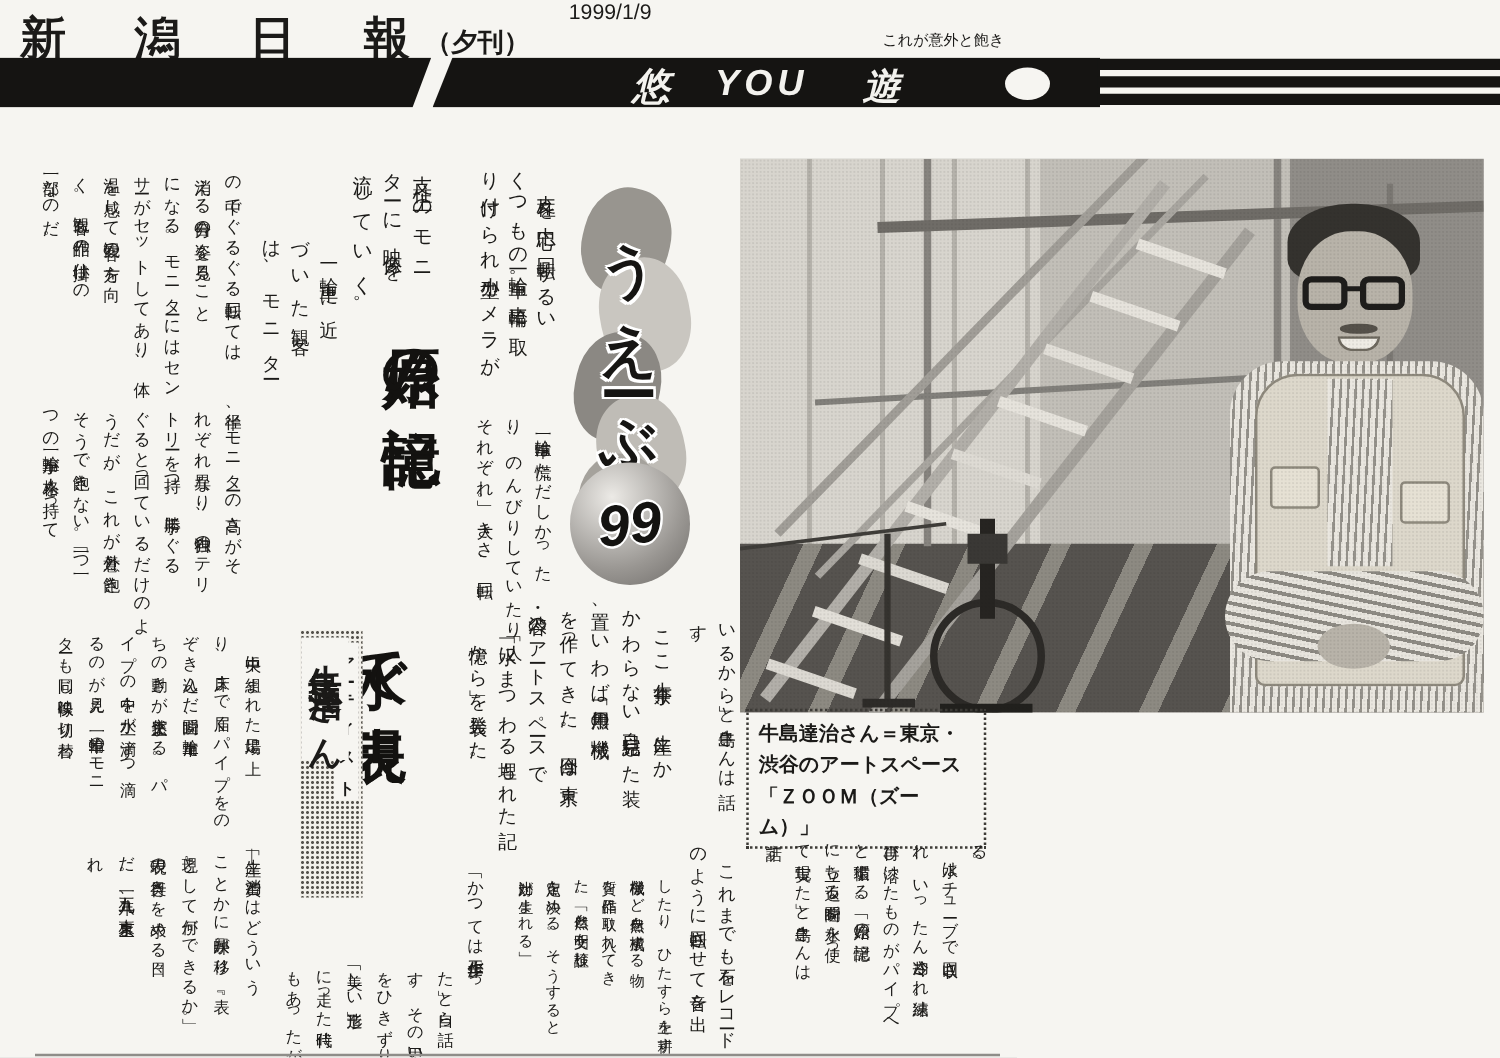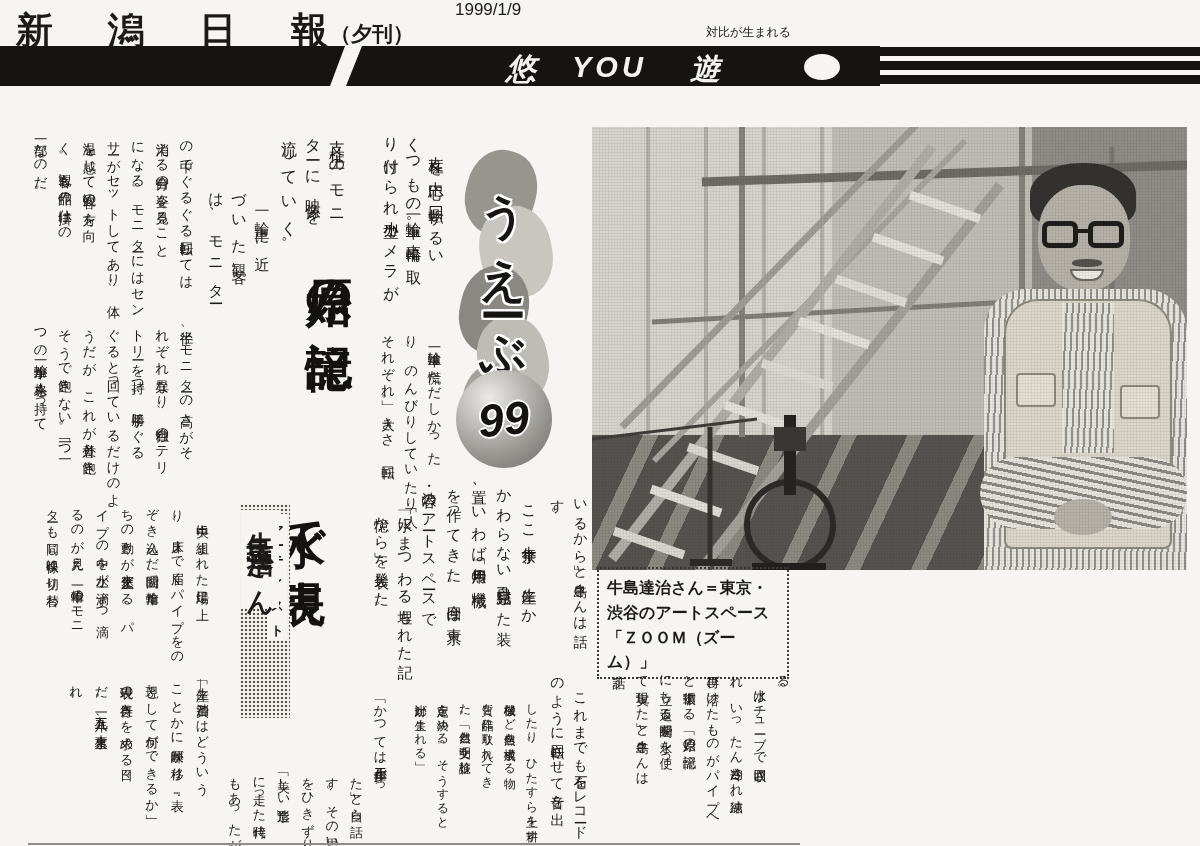--- a/index.html
+++ b/index.html
@@ -1,21 +1,21 @@
 <!DOCTYPE html>
 <html><head>
 <meta charset="utf-8">
 <style>
   html,body{margin:0;padding:0;background:#dedddb;}
   .page{position:relative;width:1200px;height:846px;background:#f6f5f1;overflow:hidden;
         font-family:"Liberation Serif","DejaVu Serif",serif;color:#1b1a18;}
   
   .masthead-title{position:absolute;left:16px;top:6px;width:312px;display:flex;justify-content:space-between;
         font-size:37px;font-weight:900;letter-spacing:0;}
-  .edition{position:absolute;left:330px;top:20px;font-size:21px;font-weight:700;}
+  .edition{position:absolute;left:340px;top:20px;font-size:21px;font-weight:700;}
   .pub-date{position:absolute;left:455px;top:0px;font-size:17px;font-family:"Liberation Sans",sans-serif;text-align:right;}
   .permit{position:absolute;left:706px;top:24px;font-size:12px;font-family:"Liberation Sans",sans-serif;}
   .band-left{position:absolute;left:0;top:46px;width:345px;height:40px;background:#151412;
         clip-path:polygon(0 0,345px 0,330px 100%,0 100%);}
   .band-right{position:absolute;left:346px;top:46px;width:534px;height:40px;background:#151412;
         clip-path:polygon(16px 0,100% 0,100% 100%,0 100%);}
   .band-stripe{position:absolute;left:878px;height:9px;width:322px;background:#151412;}
   .band-ellipse{position:absolute;left:804px;top:54px;width:36px;height:26px;background:#f6f5f1;border-radius:50%;}
   .band-char{position:absolute;color:#f3f2ee;font-weight:900;font-style:italic;font-size:30px;top:49px;
         font-family:"Liberation Sans",sans-serif;}
@@ -75,21 +75,21 @@
 <div class="page">
 
   <div class="masthead-title">
       <div class="tchar">新</div>
       <div class="tchar">潟</div>
       <div class="tchar">日</div>
       <div class="tchar">報</div>
     </div>
   <div class="edition">（夕刊）</div>
   <div class="pub-date">1999/1/9</div>
-  <div class="permit">対比が生まれる</div>
+  <div class="permit">これが意外と飽き</div>
 
   <div class="band-left"></div>
   <div class="band-right"></div>
   <div class="band-stripe" style="top:47px"></div>
   <div class="band-stripe" style="top:61px"></div>
   <div class="band-stripe" style="top:75px"></div>
   <div class="band-ellipse"></div>
   <span class="band-char" style="left:506px">悠</span>
   <span class="band-char band-you" style="left:572px">YOU</span>
   <span class="band-char" style="left:690px">遊</span>

